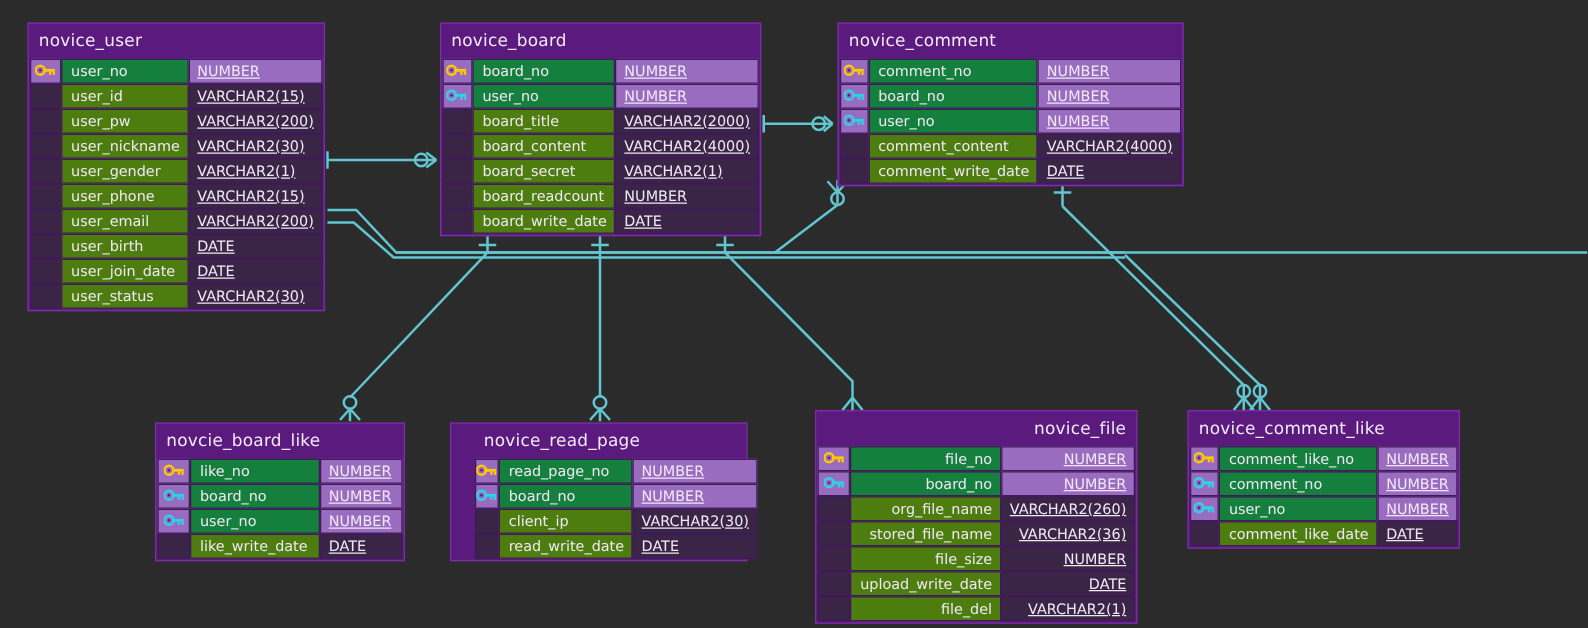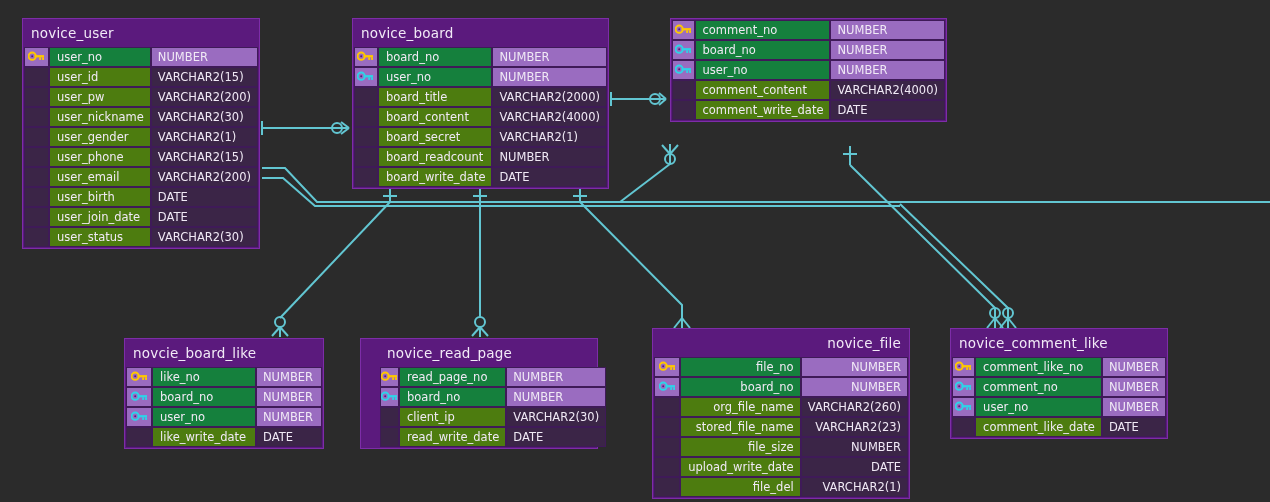--- a/index.html
+++ b/index.html
@@ -35,21 +35,21 @@
     vertical-align:middle;
     height:20px;
     border:1px solid #3f1a58;
     box-sizing:border-box;
     font-size:11.5px;
     color:#f0e9f5;
     white-space:nowrap;
   }
   .c-key{width:26px;background:#3b2547;text-align:center;padding:0;}
   .c-name{background:#4d7c0f;padding:0 6px 0 7px;}
-  .c-type{background:#3b2547;padding:0 6px;}
+  .c-type{background:#3b2547;padding:0 6px;text-decoration:underline;}
   .row.keyed .c-key{background:#9a6cc0;}
   .row.keyed .c-name{background:#15803d;}
   .row.keyed .c-type{background:#9a6cc0;}
 
   .keyico{display:inline-block;width:17px;height:11px;vertical-align:-1px;}
 
   .links line,.links polyline,.links path{
     fill:none;stroke:#62c6d2;stroke-width:2;
   }
   .links circle{fill:none;stroke:#62c6d2;stroke-width:2;}
@@ -249,20 +249,21 @@
           <div class="cell c-type">NUMBER</div>
         </div>
         <div class="row">
           <div class="cell c-key"></div>
           <div class="cell c-name">board_write_date</div>
           <div class="cell c-type">DATE</div>
         </div>
       </div>
     </div>
   <div class="entity" style="left:670px;top:18px;width:277px;">
+      <div class="entity-title">novice_comment</div>
       <div class="rows">
         <div class="row keyed">
           <div class="cell c-key"><svg class="keyico" viewBox="0 0 17 11" xmlns="http://www.w3.org/2000/svg">
               <circle cx="4.2" cy="5.2" r="3.6" fill="none" stroke="#ffc800" stroke-width="2"></circle>
               <circle cx="4.2" cy="5.2" r="1.0" fill="#5b1a7d"></circle>
               <rect x="6.5" y="4.1" width="9.5" height="2.3" fill="#ffc800"></rect>
               <rect x="11.2" y="6.3" width="1.9" height="2.6" fill="#ffc800"></rect>
               <rect x="14.1" y="6.3" width="1.9" height="2.6" fill="#ffc800"></rect>
             </svg></div>
           <div class="cell c-name">comment_no</div>
@@ -408,21 +409,21 @@
           <div class="cell c-type">NUMBER</div>
         </div>
         <div class="row">
           <div class="cell c-key"></div>
           <div class="cell c-name">org_file_name</div>
           <div class="cell c-type">VARCHAR2(260)</div>
         </div>
         <div class="row">
           <div class="cell c-key"></div>
           <div class="cell c-name">stored_file_name</div>
-          <div class="cell c-type">VARCHAR2(23)</div>
+          <div class="cell c-type">VARCHAR2(36)</div>
         </div>
         <div class="row">
           <div class="cell c-key"></div>
           <div class="cell c-name">file_size</div>
           <div class="cell c-type">NUMBER</div>
         </div>
         <div class="row">
           <div class="cell c-key"></div>
           <div class="cell c-name">upload_write_date</div>
           <div class="cell c-type">DATE</div>

